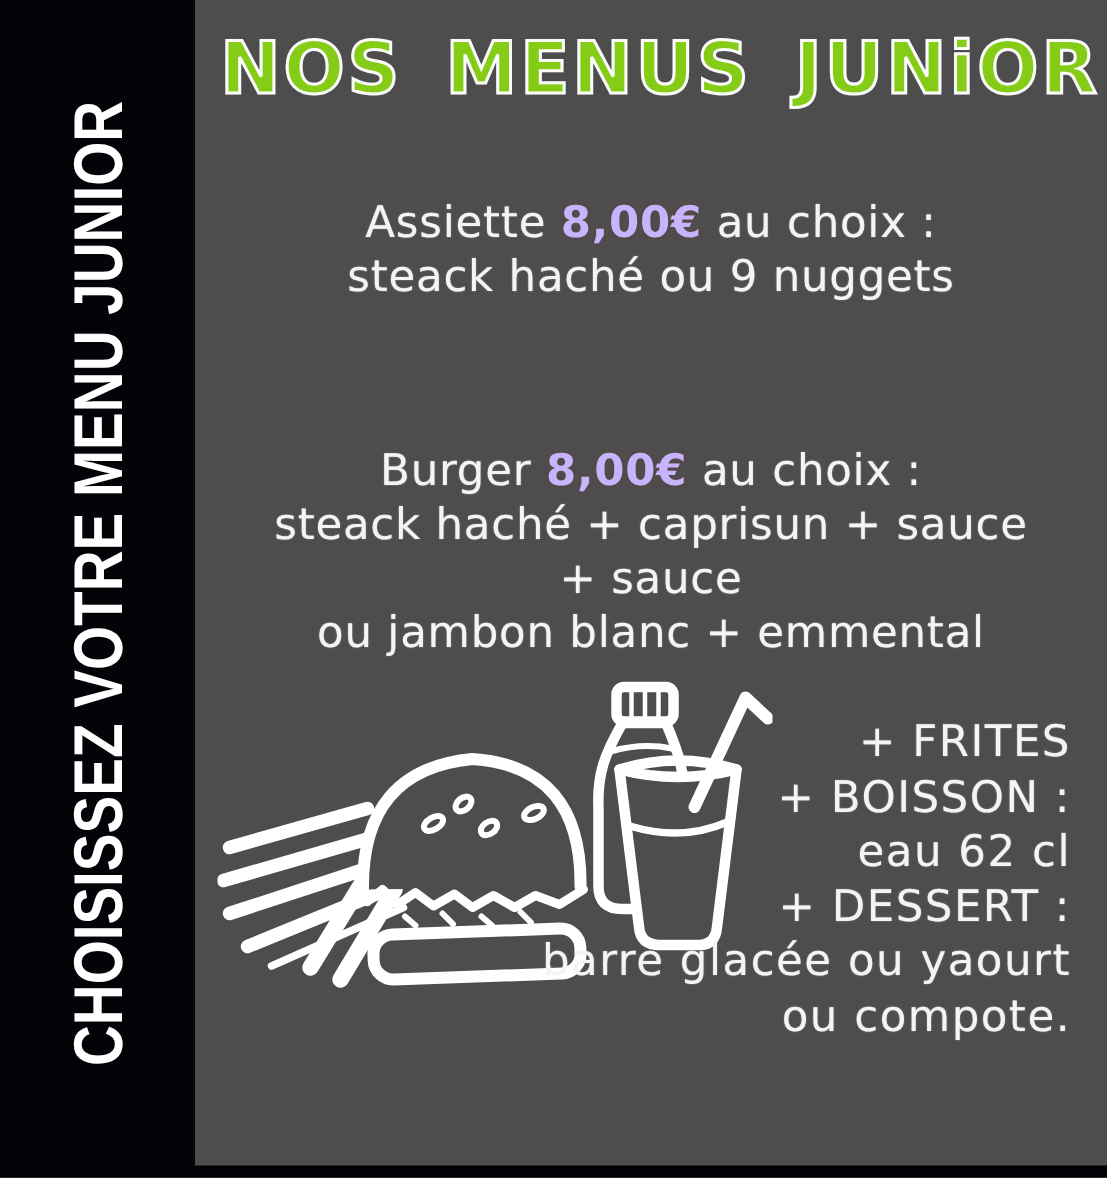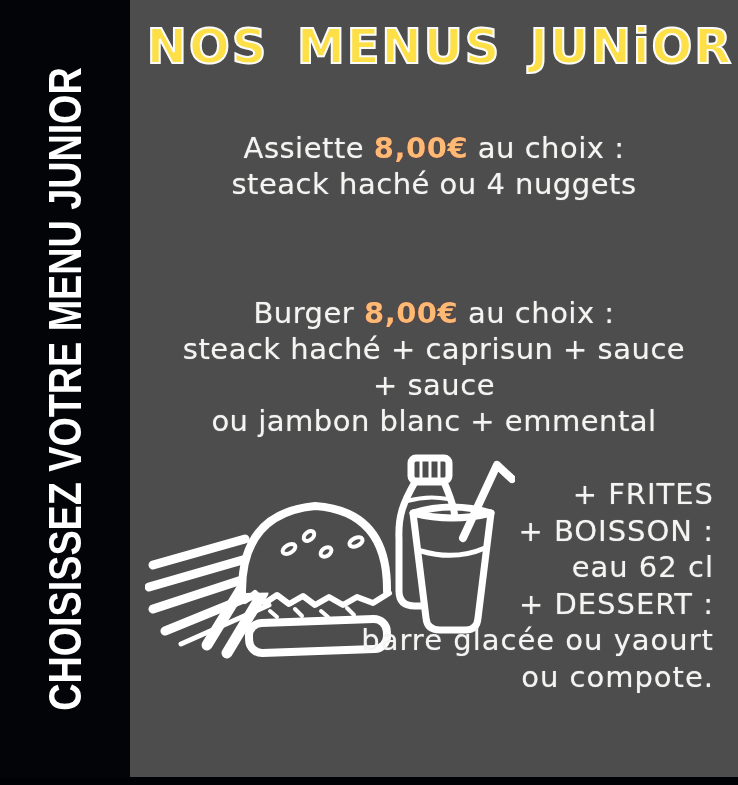--- a/index.html
+++ b/index.html
@@ -28,21 +28,21 @@
   }
   
   .panel{
     position:absolute;left:130px;top:0;right:0;bottom:8px;
     background:#4d4d4d;
   }
   .title{
     position:absolute;top:18px;left:0;right:0;
     margin:0;
     text-align:center;
-    color:#fde047;
+    color:#84cc16;
     font-family:"DejaVu Sans", sans-serif;
     font-weight:800;
     font-size:48px;
     letter-spacing:2px;
     word-spacing:10px;
     -webkit-text-stroke:2px #fbfbfb;
     text-shadow:0 0 1px #fff;
     padding-left:12px;
   }
   .chalk{
@@ -51,21 +51,21 @@
     letter-spacing:0.5px;
     text-shadow:0 0 1px rgba(255,255,255,.55);
   }
   .para{
     position:absolute;left:0;right:0;
     text-align:center;
     line-height:36px;
   }
   .para1{top:130px;}
   .para2{top:295px;}
-  .price{color:#fdba74;font-weight:bold;text-shadow:0 0 1px rgba(208,27,31,.6);}
+  .price{color:#c4b5fd;font-weight:bold;text-shadow:0 0 1px rgba(208,27,31,.6);}
   .extras{
     position:absolute;top:476px;right:24px;
     text-align:right;
     line-height:36.5px;
     letter-spacing:1px;
   }
   .illustration{
     position:absolute;left:15px;top:443px;
     width:370px;height:230px;
   }
@@ -77,21 +77,21 @@
 <div class="sidebar">
   <div class="sidebar-text">CHOISISSEZ VOTRE MENU JUNIOR</div>
 </div>
 
 <div class="panel">
 
   <h1 class="title">NOS MENUS JUNiOR</h1>
 
   <div class="para para1 chalk">
     <div><span>Assiette</span> <span class="price">8,00€</span> <span>au choix :</span></div>
-    <div>steack haché ou 4 nuggets</div>
+    <div>steack haché ou 9 nuggets</div>
   </div>
 
   <div class="para para2 chalk">
     <div><span>Burger</span> <span class="price">8,00€</span> <span>au choix :</span></div>
     <div>steack haché + caprisun + sauce</div>
     <div>+ sauce</div>
     <div>ou jambon blanc + emmental</div>
   </div>
 
   <svg class="illustration" viewBox="0 0 370 230" fill="none" stroke="#ffffff" stroke-linecap="round" stroke-linejoin="round">

